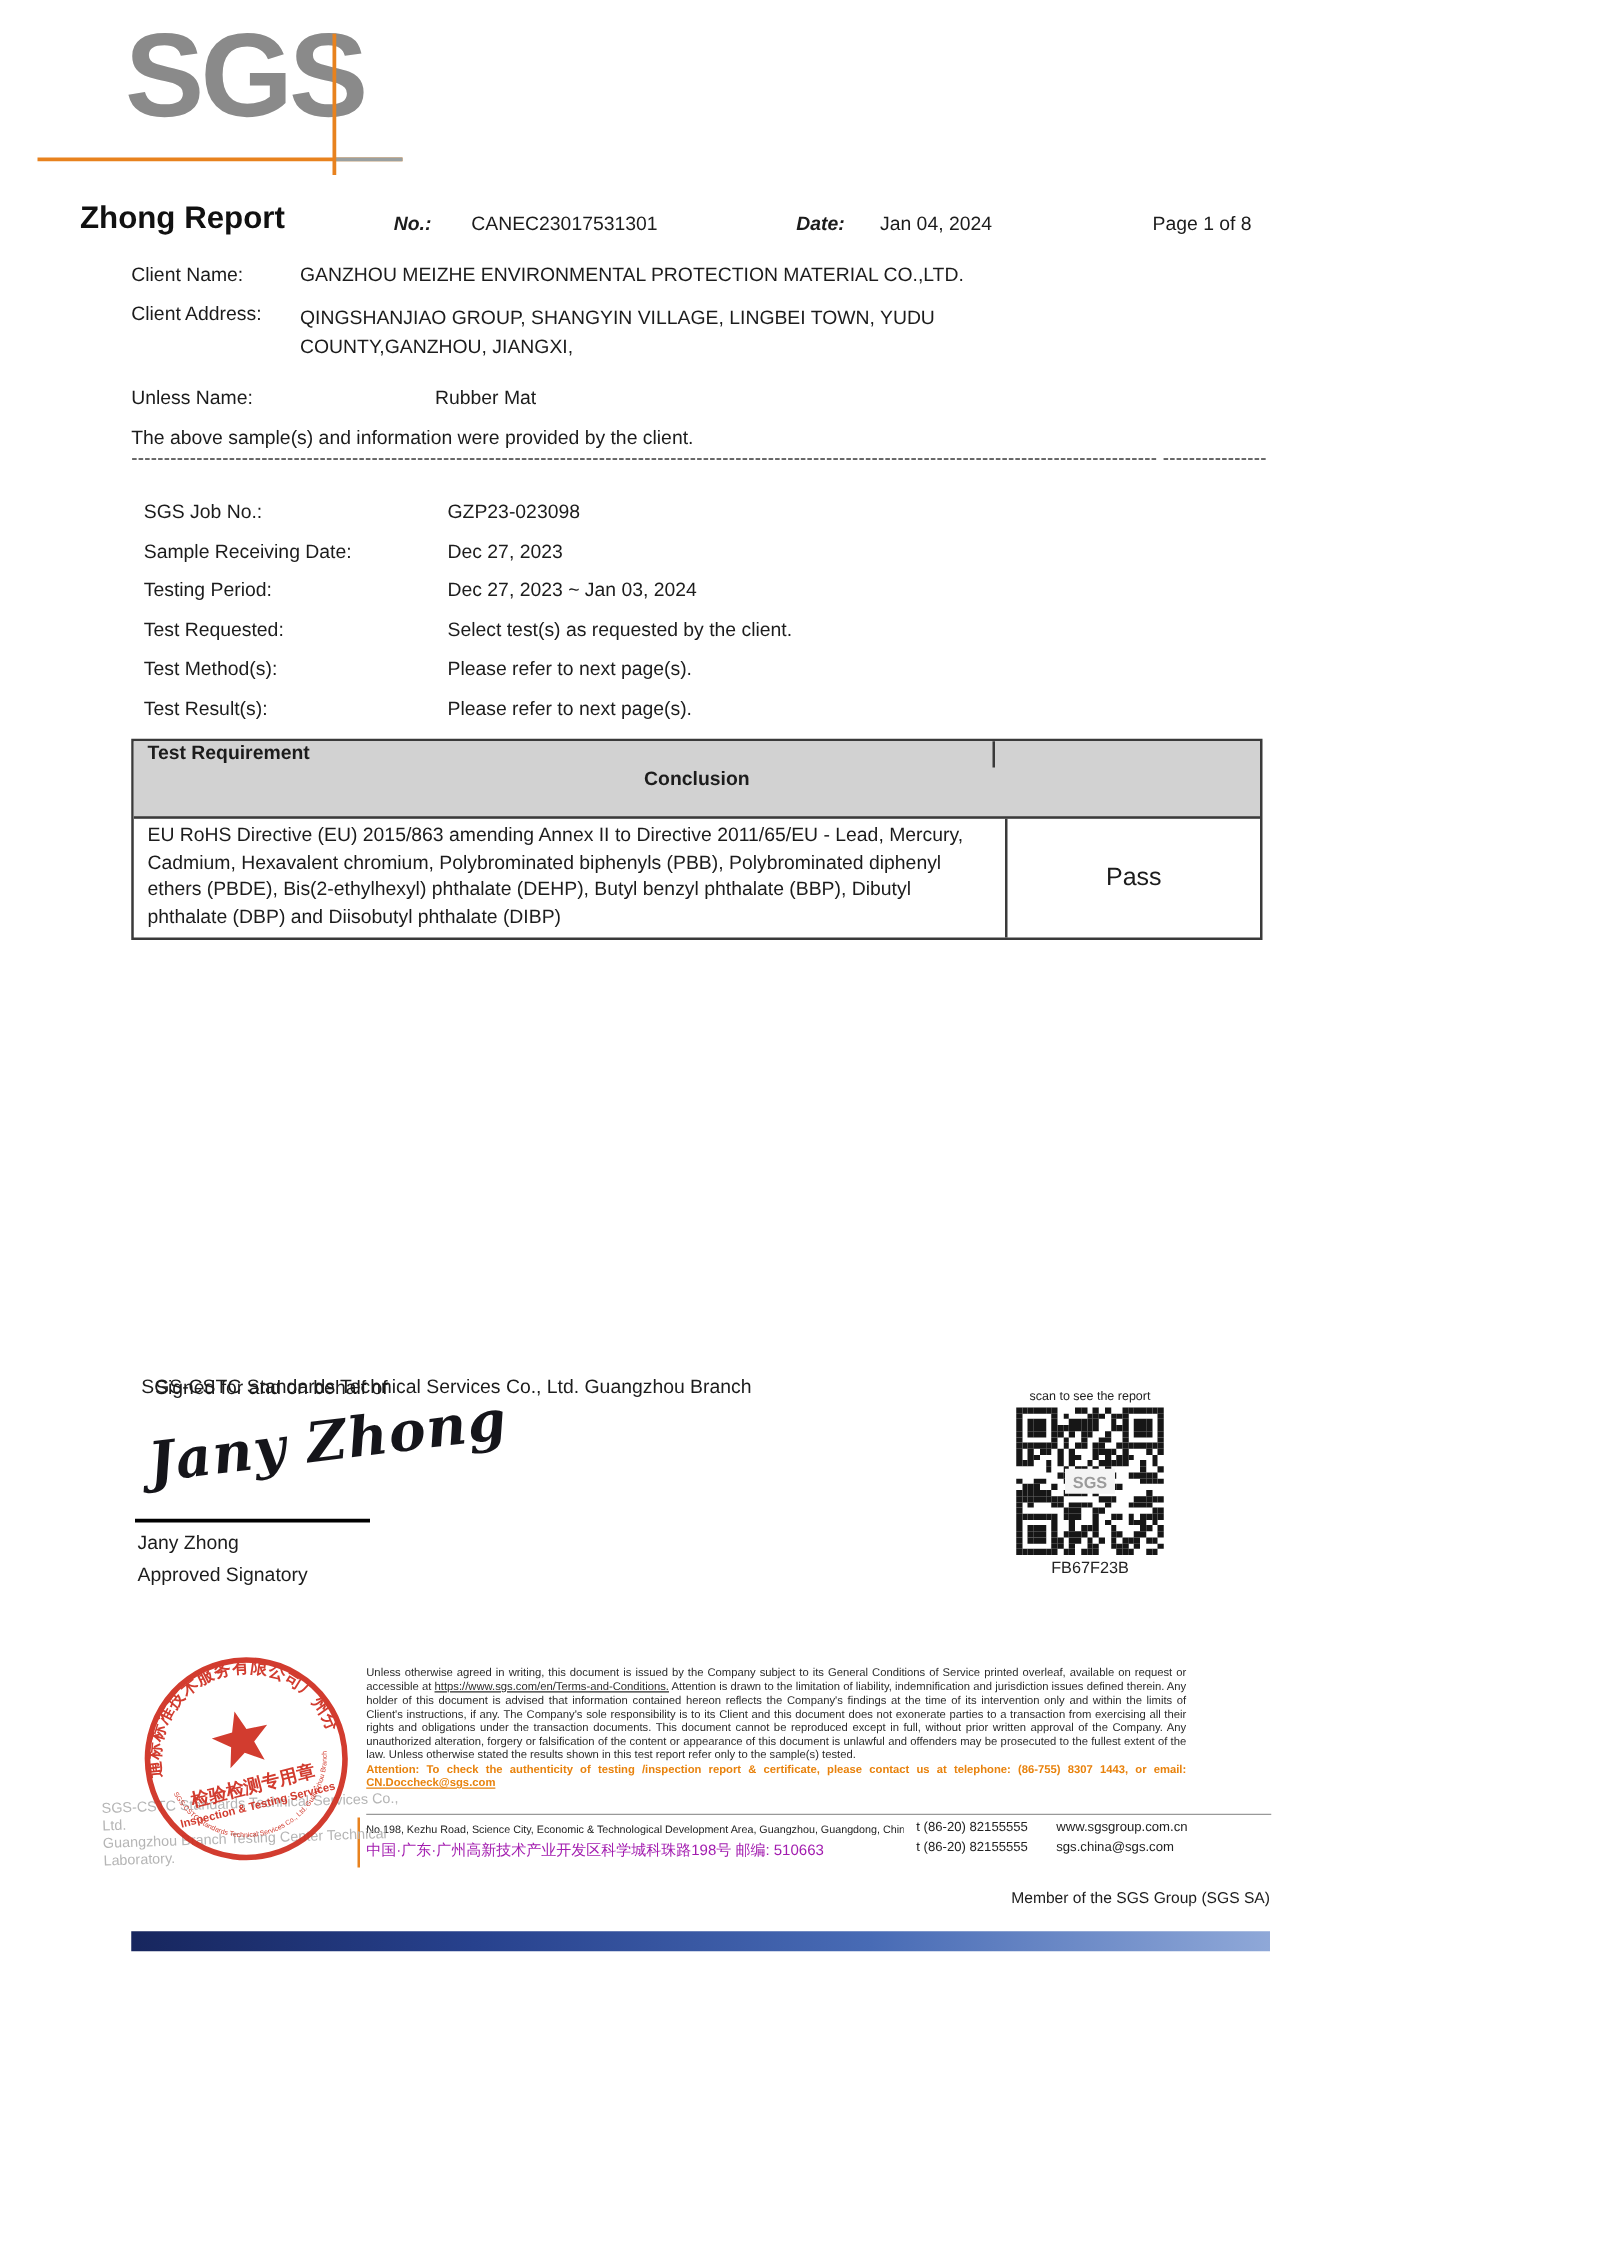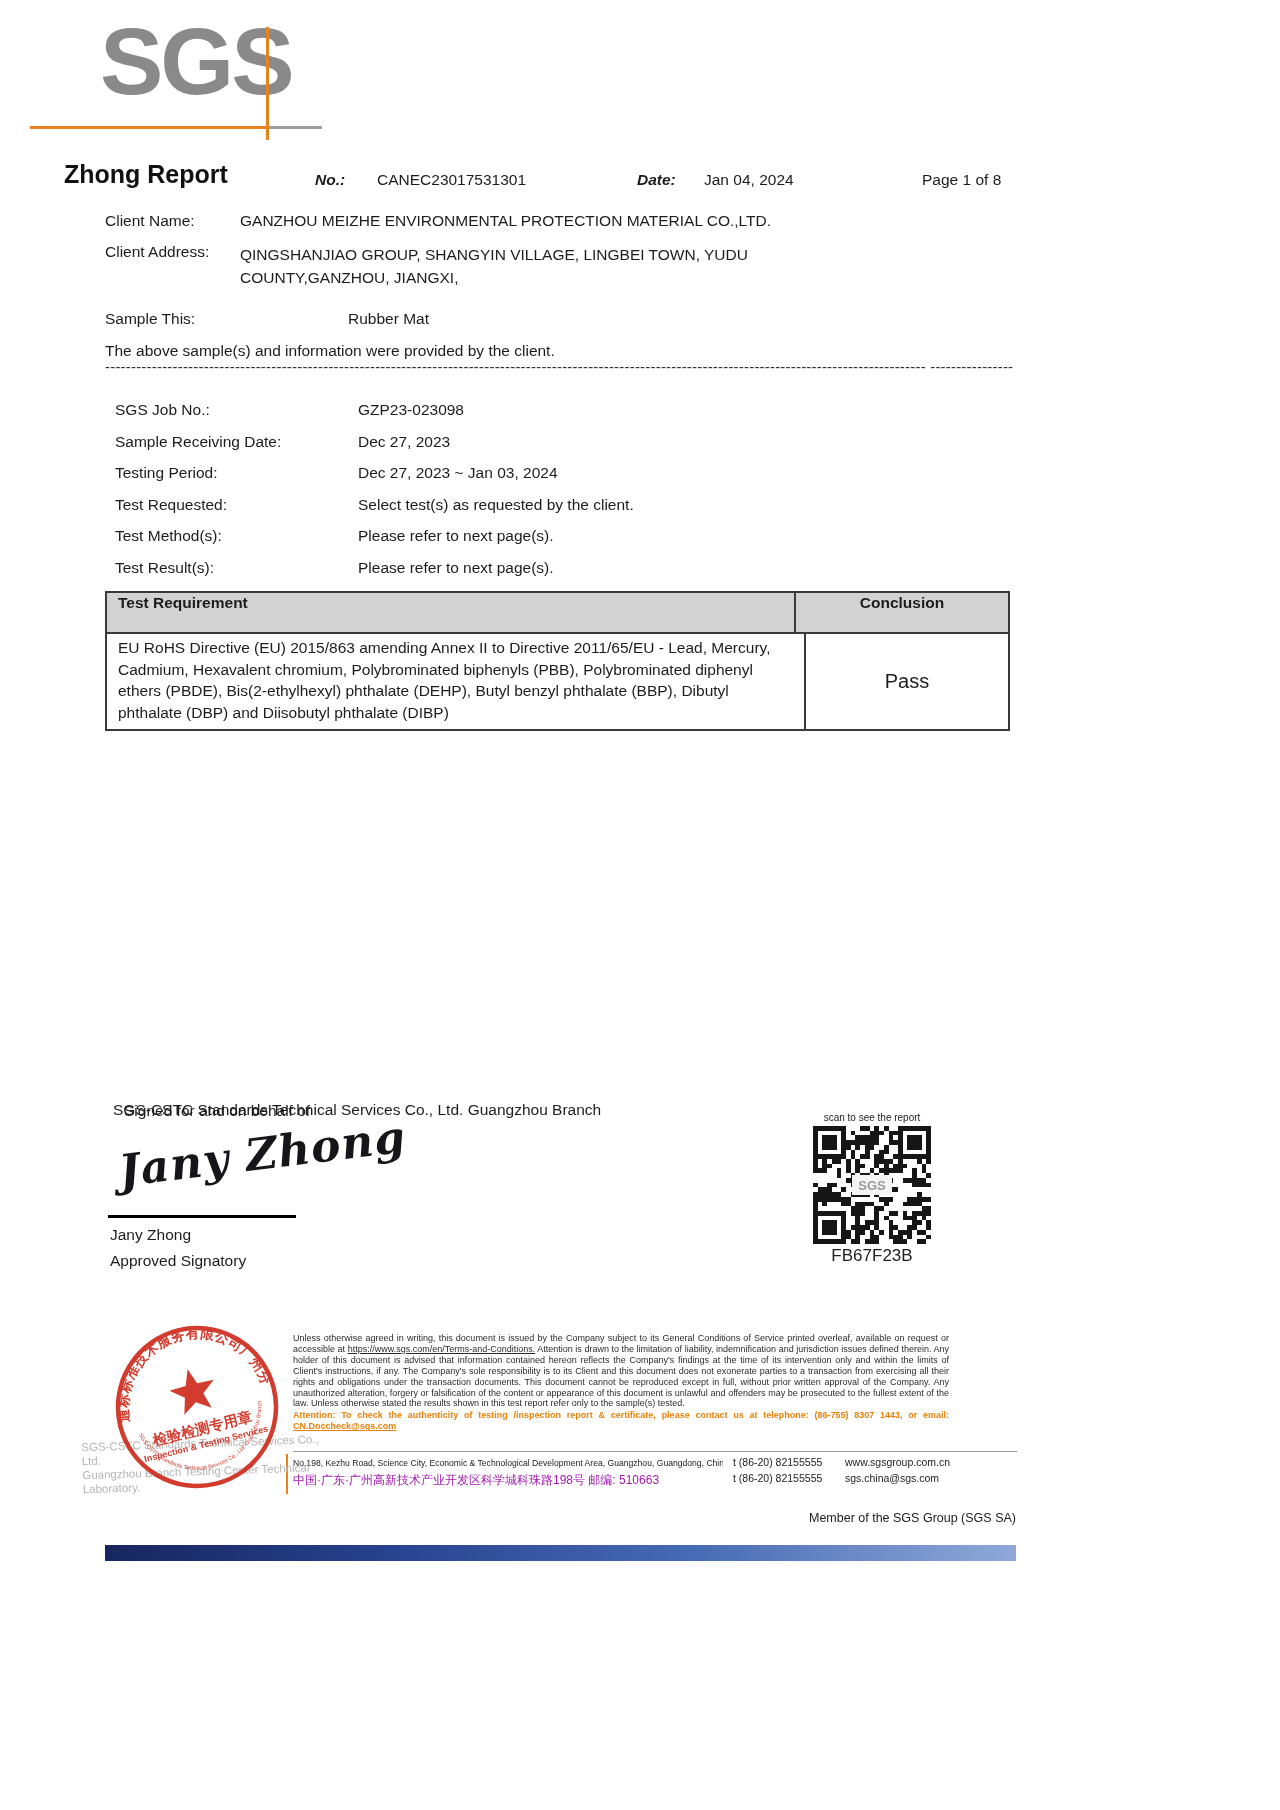--- a/index.html
+++ b/index.html
@@ -26,21 +26,21 @@
   .val { font-size:15.5px; color:#1c1c1c; }
   .dashes { position:absolute; left:105px; top:358px; width:908px; font-size:15px; letter-spacing:0.2px;
     white-space:nowrap; overflow:hidden; color:#333; }
 
   .info-rows { position:absolute; left:105px; top:401px; width:908px; }
   .info-row { display:flex; height:31.5px;margin-left:10px; }
   .info-row .lbl { width:243px; flex:none; }
 
   
   .req-table { position:absolute; left:105px; top:591px; width:901px; border:2px solid #3a3a3a; }
-  .req-head { display:flex; background:#d2d2d2; border-bottom:2px solid #3a3a3a; }
+  .req-head { display:flex; background:#d2d2d2; border-bottom:2px solid #3a3a3a;flex-direction:column; }
   .req-head .c1 { width:676px; flex:none; padding:1px 0 2px 11px; font-weight:bold; font-size:15.5px; border-right:2px solid #3a3a3a; }
   .req-head .c2 { flex:1; text-align:center; font-weight:bold; font-size:15.5px; padding:1px 0 20px 0; }
   .req-body { display:flex; }
   .req-body .c1 { width:676px; flex:none; padding:3px 10px 6px 11px; font-size:15.5px; line-height:21.5px; border-right:2px solid #3a3a3a; }
   .req-body .c2 { flex:1; display:flex; align-items:center; justify-content:center; font-size:20px; }
 
   
   .handwriting { position:absolute; left:118px; top:1128px; font-family:"DejaVu Serif", serif;
     font-style:italic; font-weight:bold; font-size:44px; color:#15151a;
     transform:rotate(-7deg); letter-spacing:1px; }
@@ -48,21 +48,21 @@
 
   
   .qr-wrap { position:absolute; left:803px; top:1112px; width:138px; text-align:center; }
   .qr-caption { font-size:10px; color:#222; margin-bottom:3px; }
   .qr-grid { position:relative; width:118px; height:118px; margin:0 auto;
     display:grid; grid-template-columns:repeat(25,1fr); grid-template-rows:repeat(25,1fr); background:#fff; }
   .qr-grid div.d { background:#161616; }
   .qr-center { position:absolute; left:39px; top:49px; width:40px; height:20px; background:#f4f4f4;
     display:flex; align-items:center; justify-content:center;
     font-size:13px; font-weight:bold; color:#9b9b9b; }
-  .qr-code-text { font-size:17px; color:#222; margin-top:2px; }
+  .qr-code-text { font-size:13px; color:#222; margin-top:2px; }
 
   
   .stamp-bg-text { position:absolute; left:82px; top:1436px; width:250px; font-size:11.5px;
     color:#b5b5b5; line-height:14px; transform:rotate(-2deg); z-index:1; }
   .stamp { position:absolute; left:112px; top:1322px; width:170px; height:170px;
     transform:rotate(-14deg); z-index:2; opacity:0.93; }
 
   .fineprint { position:absolute; left:293px; top:1333px; width:656px; font-size:9px;
     line-height:10.9px; text-align:justify; color:#2b2b2b; }
   .fineprint .link { text-decoration:underline; }
@@ -100,21 +100,21 @@
   <span class="hdr" style="left:377px;">CANEC23017531301</span>
   <span class="hdr bold" style="left:637px;">Date:</span>
   <span class="hdr" style="left:704px;">Jan 04, 2024</span>
   <span class="hdr" style="left:922px;">Page 1 of 8</span>
 
   <span class="abs lbl" style="left:105px; top:212px;">Client Name:</span>
   <span class="abs val" style="left:240px; top:212px; width:740px;">GANZHOU MEIZHE ENVIRONMENTAL PROTECTION MATERIAL CO.,LTD.</span>
   <span class="abs lbl" style="left:105px; top:243px;">Client Address:</span>
   <span class="abs val" style="left:240px; top:243px; width:620px; line-height:23px;">QINGSHANJIAO GROUP, SHANGYIN VILLAGE, LINGBEI TOWN, YUDU COUNTY,GANZHOU, JIANGXI,</span>
 
-  <span class="abs lbl" style="left:105px; top:310px;">Sample This:</span>
+  <span class="abs lbl" style="left:105px; top:310px;">Unless Name:</span>
   <span class="abs val" style="left:348px; top:310px;">Rubber Mat</span>
   <span class="abs val" style="left:105px; top:342px;">The above sample(s) and information were provided by the client.</span>
 
   <div class="dashes">-------------------------------------------------------------------------------------------------------------------------------------------------------------- ------------------</div>
 
   <div class="info-rows">
     <div class="info-row">
       <span class="lbl">SGS Job No.:</span>
       <span class="val">GZP23-023098</span>
     </div>

